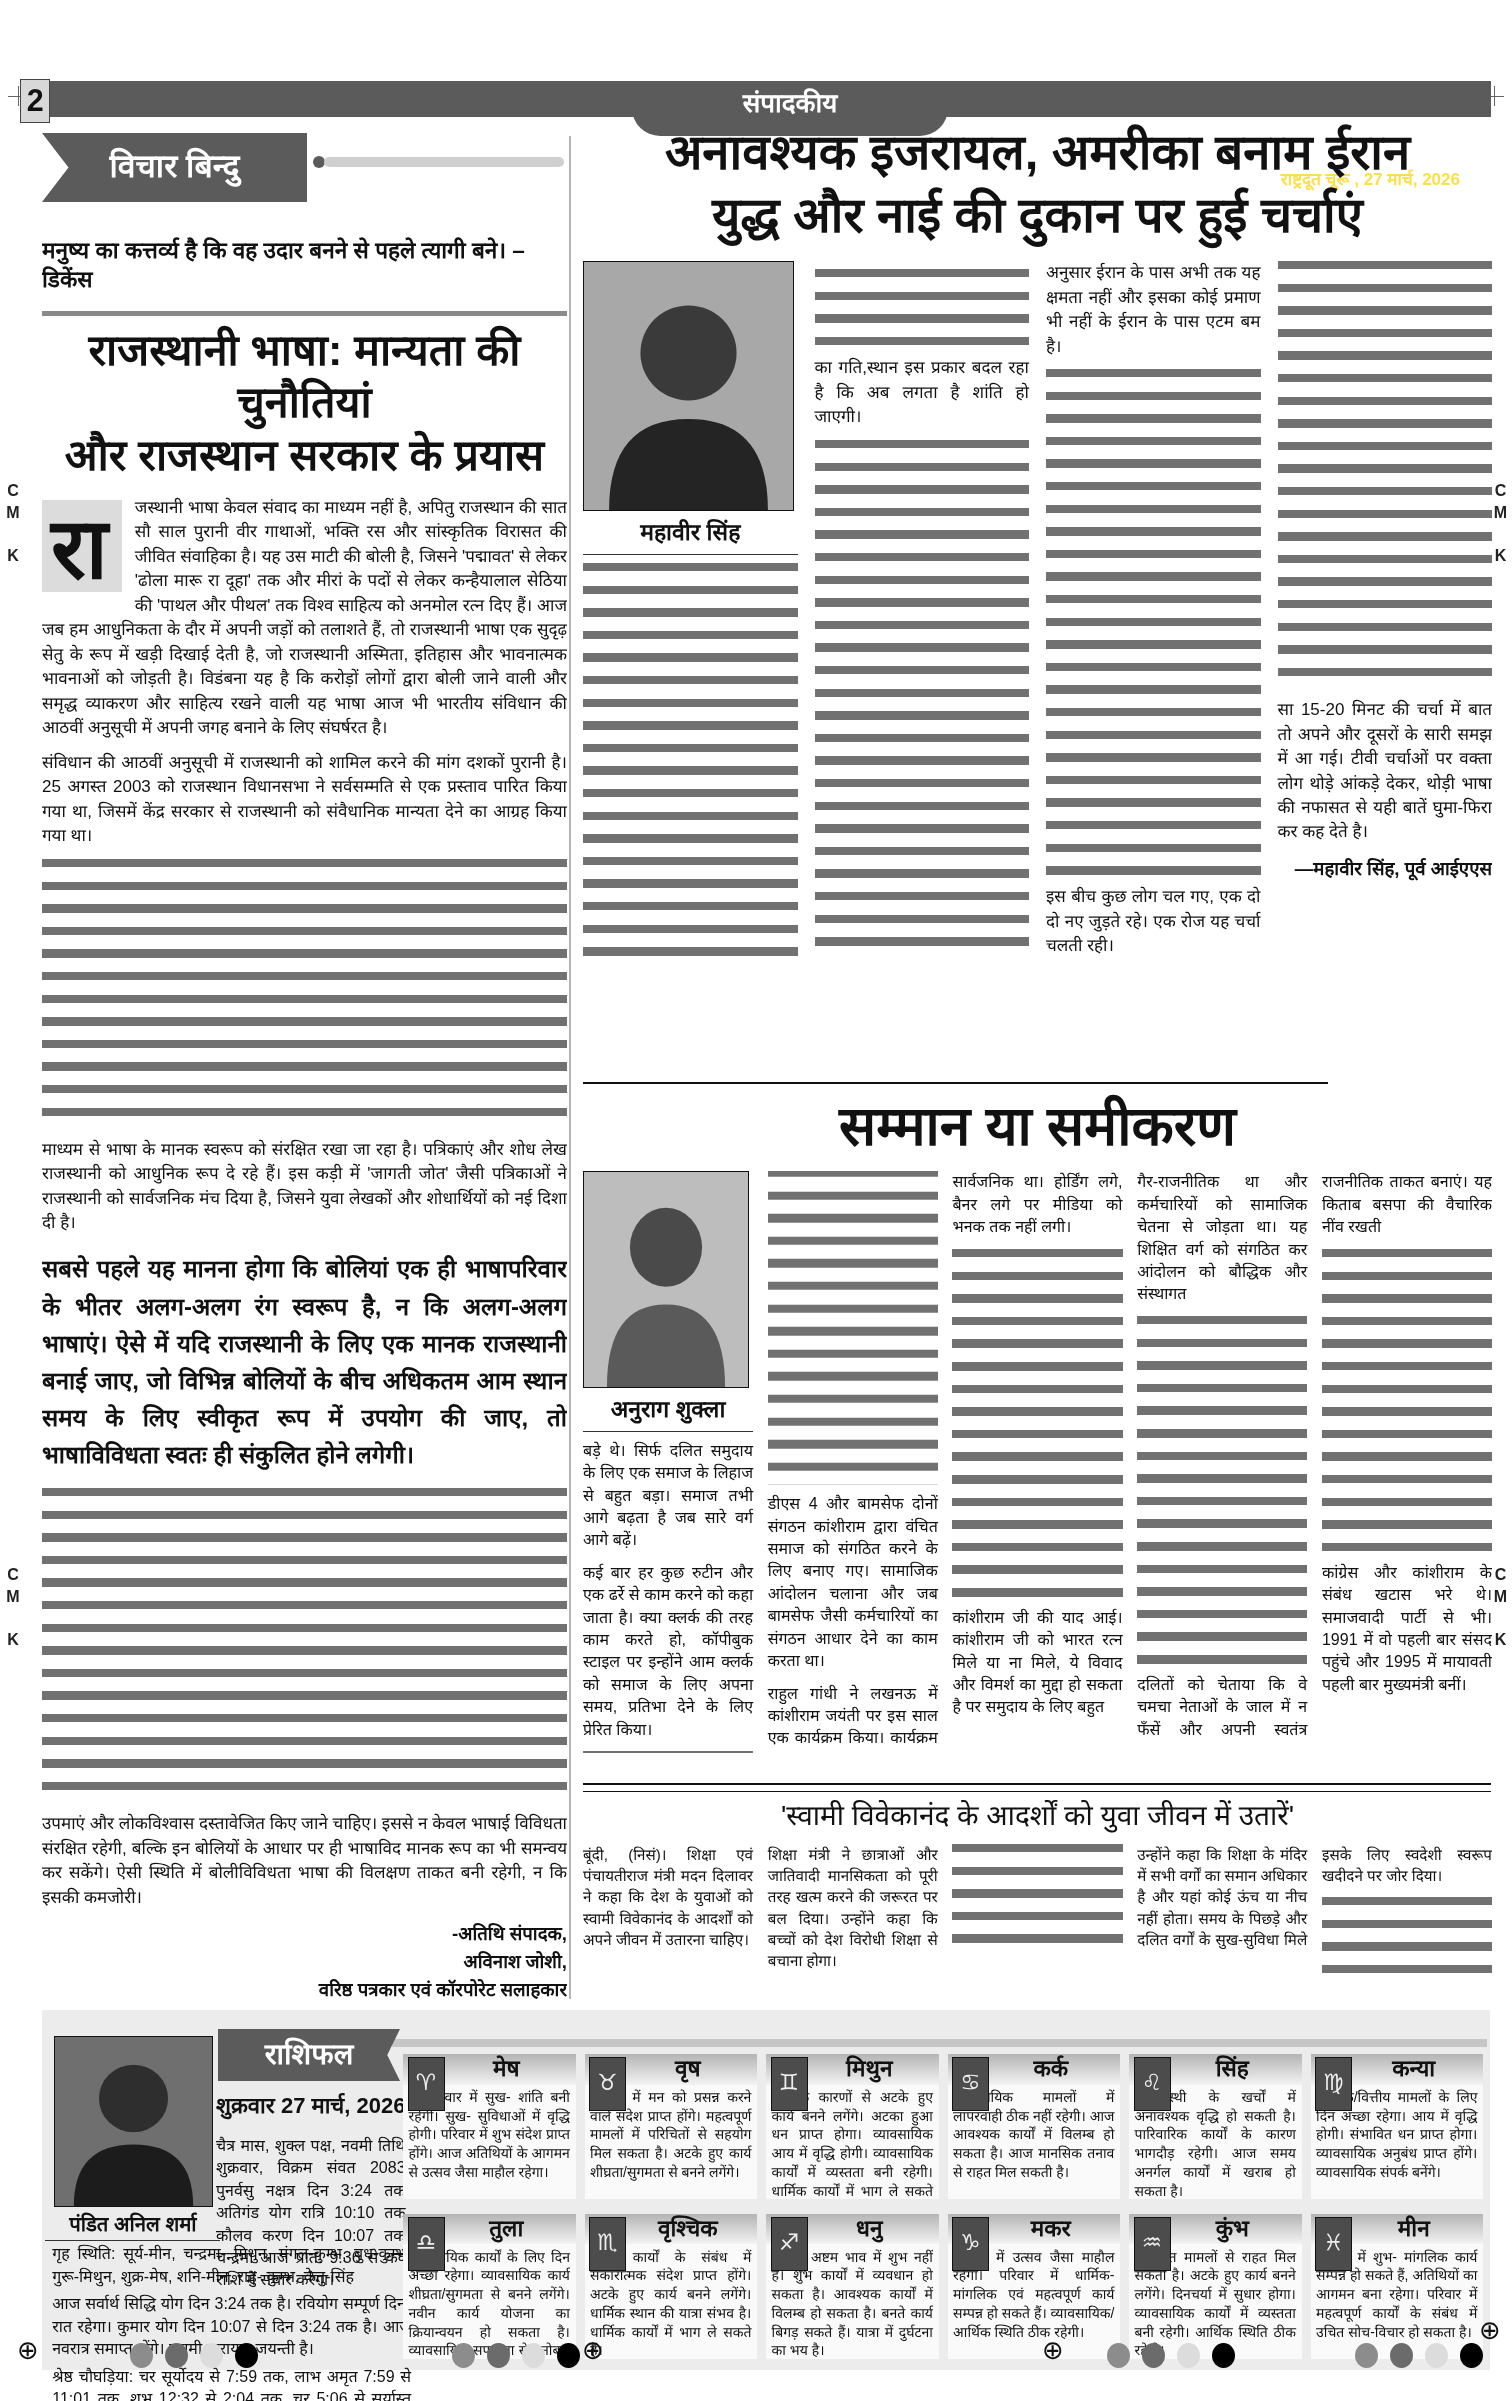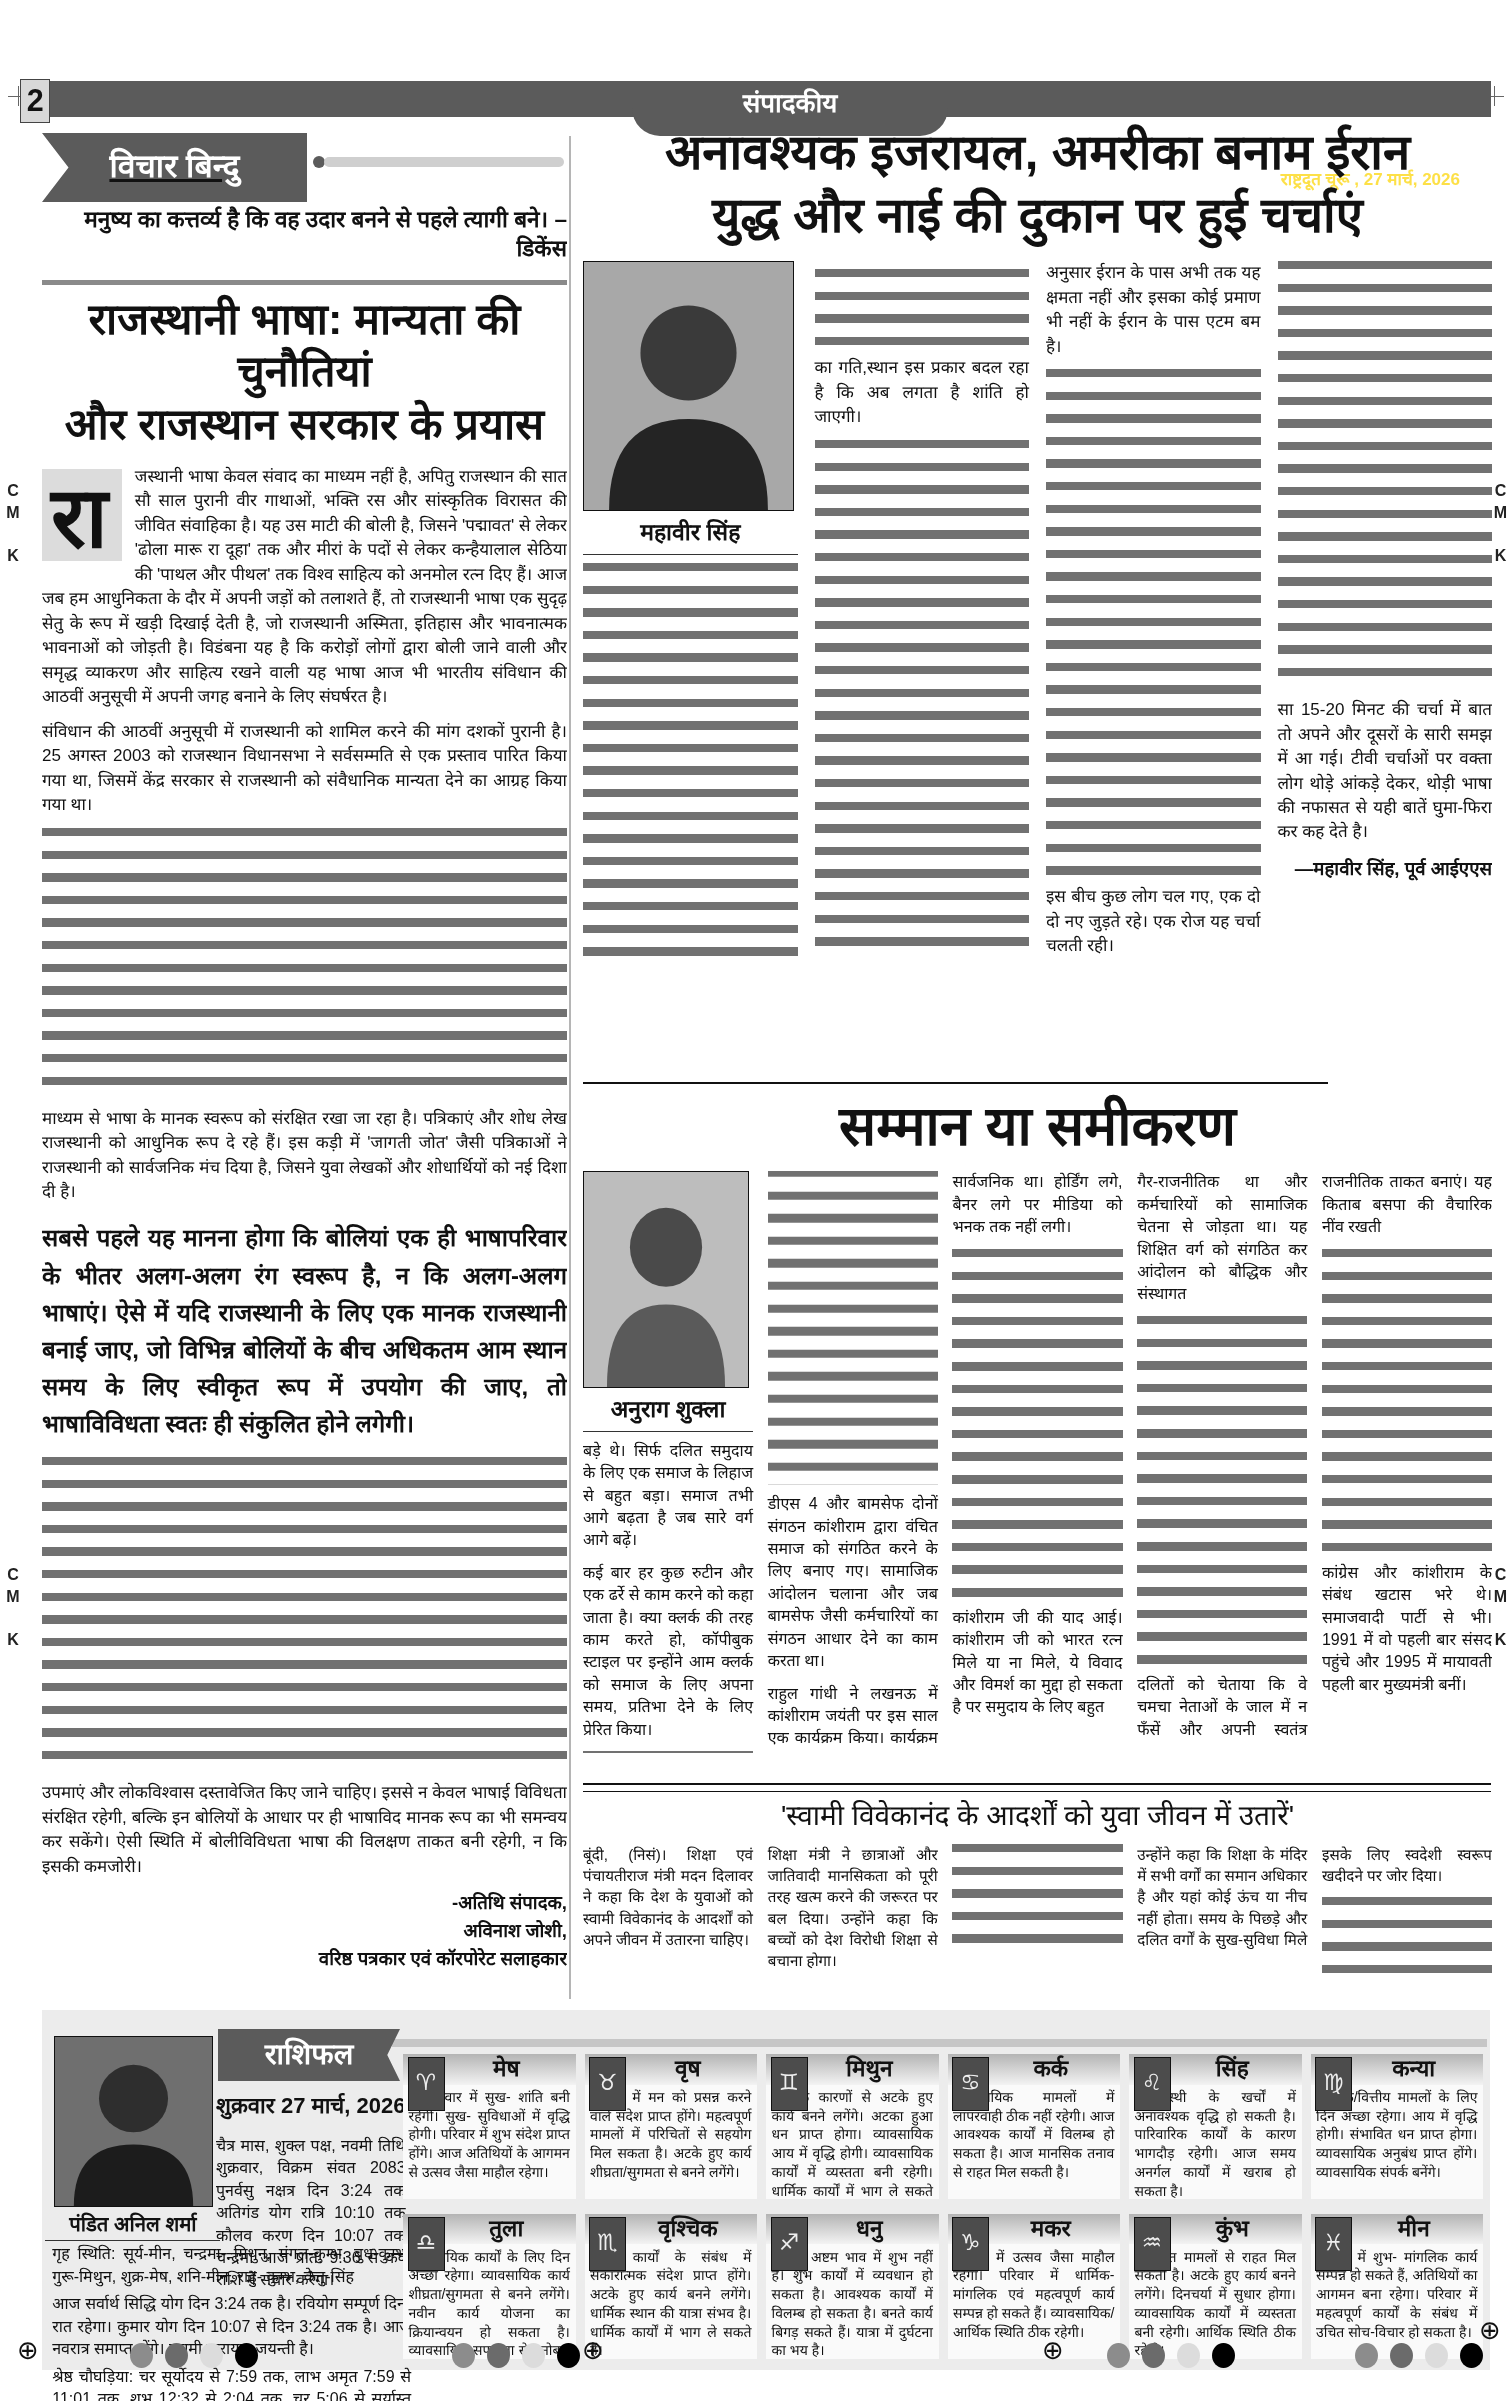--- a/index.html
+++ b/index.html
@@ -22,21 +22,21 @@
   .photo{border:1.7px solid #111;background:#8d8d8d;display:block;}
   figcaption{font-size:23px;font-weight:700;text-align:center;padding:4.5px 0 5.6px;
       border-bottom:1.1px solid #333;}
   
   .leftcol{position:absolute;left:42px;top:133px;width:525px;height:1868px;overflow:hidden;}
   .vb-badge{position:relative;width:265px;height:69px;background:#5b5b5b;color:#fff;
       font-size:32px;font-weight:700;text-align:center;line-height:67px;
       clip-path:polygon(0 0,100% 0,100% 100%,0 100%,10% 50%);}
   .vb-line{position:absolute;left:282px;top:24px;width:240px;height:10.2px;background:#cfcfcf;border-radius:5.1px;}
   .vb-dot{position:absolute;left:271px;top:22.6px;width:12.4px;height:12.4px;border-radius:50%;background:#5b5b5b;}
-  .quote{margin-top:1px;font-size:22.6px;font-weight:700;text-align:right;line-height:1.3;}
+  .quote{margin-top:32px;font-size:22.6px;font-weight:700;text-align:left;line-height:1.3;}
   .divider{height:5.1px;background:#8a8a8a;margin:16px 0 5.6px;}
   .left-headline{font-size:43px;font-weight:900;text-align:center;line-height:1.22;margin:8px 0 14.7px;}
   .body29{font-size:17px;line-height:1.44;}
   .dropcap{float:left;font-size:85px;line-height:1;font-weight:700;background:#dcdcdc;
       padding:5.6px 14.7px 1.1px 9px;margin:4.5px 12.4px 3.4px 0;}
   .pullquote{font-size:24px;line-height:1.55;font-weight:700;margin:14.7px 0;text-align:justify;}
   
   .vline{position:absolute;left:569px;top:136px;width:1.7px;height:1863px;background:#b5b5b5;}
   .main-art{position:absolute;left:583px;top:121px;width:909px;height:955px;overflow:hidden;}
   .main-headline{font-size:49px;font-weight:900;text-align:center;line-height:1.28;margin-bottom:14.7px;}
@@ -89,21 +89,21 @@
   <div class="crop" style="left:8px;top:86px;"></div>
   <div class="crop" style="left:1484px;top:86px;"></div>
 
   <div class="hdr-pagenum">2</div>
   <div class="hdr-bar">
     <div class="hdr-date">राष्ट्रदूत चूरू , 27 मार्च, 2026</div>
   </div>
   <div class="hdr-tab">संपादकीय</div>
 
   <div class="leftcol">
-    <div style="position:relative;height:71px;text-decoration:underline;">
+    <div style="position:relative;height:71px;">
       <div class="vb-badge">विचार बिन्दु</div>
       <div class="vb-dot"></div>
       <div class="vb-line"></div>
     </div>
     <div class="quote">मनुष्य का कत्तर्व्य है कि वह उदार बनने से पहले त्यागी बने। –डिकेंस</div>
     <div class="divider"></div>
     <div class="left-headline">
       <span>राजस्थानी भाषा: मान्यता की चुनौतियां</span><br>
       <span>और राजस्थान सरकार के प्रयास</span>
     </div>

